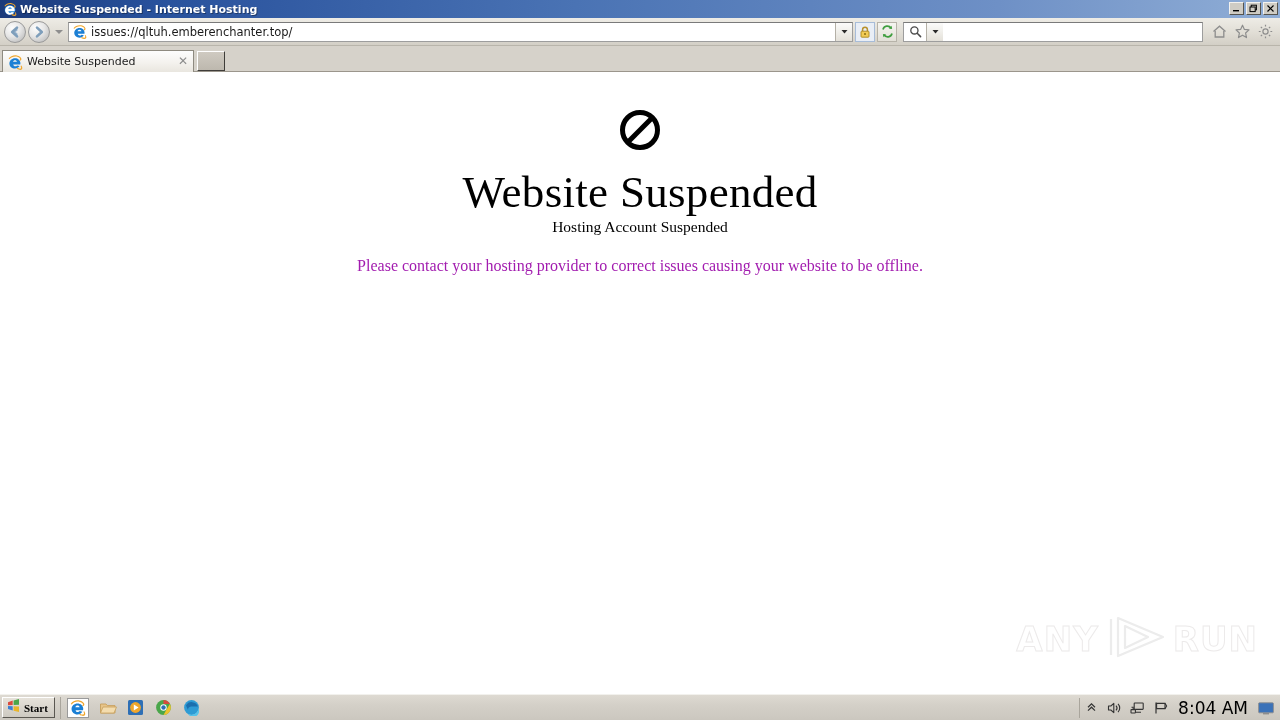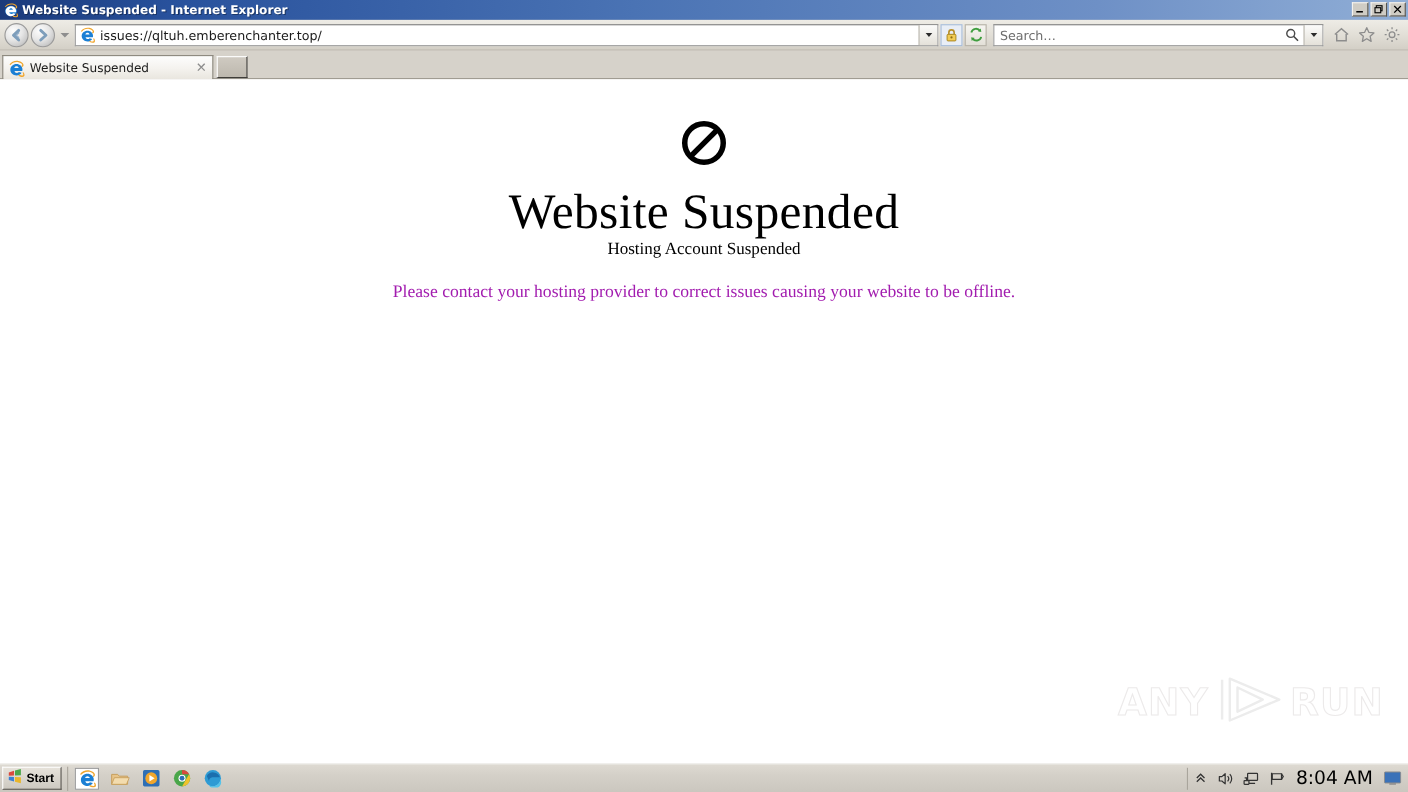--- a/index.html
+++ b/index.html
@@ -332,21 +332,21 @@
     border-right-color: #5a5751;
     border-bottom-color: #5a5751;
     box-sizing: border-box;
     margin-right: 5px;
     flex: none;
   }
   .start-label {
     font-size: 11px;
     font-weight: bold;
     color: #000000;
-    font-family: Liberation Sans, sans-serif;
+    font-family: Liberation Serif, serif;
   }
   .qlaunch {
     display: flex;
     align-items: center;
     gap: 10px;
     padding-left: 6px;
     border-left: 1px solid #a9a59c;
     height: 22px;
     flex: none;
   }
@@ -390,21 +390,21 @@
   <div class="titlebar">
     <span class="ie-mini">
       <svg viewBox="0 0 16 16" width="14" height="14">
         <ellipse cx="8" cy="9" rx="6.2" ry="5.4" fill="#1b7fd4"></ellipse>
         <path d="M2.4 9.6c0-3 2.6-5.2 5.6-5.2s5.6 2.2 5.6 5.2c0 .6-.1 1.1-.3 1.6H6.6c.2 1 1 1.7 2 1.7.7 0 1.3-.3 1.7-.9l2.4.6c-.8 1.5-2.3 2.4-4.1 2.4-2.9 0-5.2-2-5.2-4.8 0-.2 0-.4.2-.6z" fill="#fff" opacity="0.0"></path>
         <path d="M8 4.2c-3.1 0-5.6 2.3-5.6 5.2S4.9 14.6 8 14.6c2 0 3.7-1 4.6-2.5l-2.5-.7c-.4.6-1 .9-1.8.9-1.1 0-1.9-.7-2.1-1.8h7c.1-.4.2-.9.2-1.3 0-2.9-2.4-5-5.4-5zm0 2c1 0 1.8.6 2 1.6H6c.2-1 1-1.6 2-1.6z" fill="#ffffff"></path>
         <path d="M1.6 4.6C3.2 2.2 6.6.8 9.8 1.4c2.6.5 4.3 2 4.6 3.4.2 1-.5 1.9-1.6 2.1l-.3-1.1c.5-.1.8-.4.7-.9-.2-1-1.6-2-3.6-2.4C6.8 2 4 3.2 2.6 5.1z" fill="#f0a62c"></path>
         <path d="M14.4 11.6c1.1 1.7 1.2 3.2.3 3.9-1 .8-3 .4-5-.7l.6-1c1.5.8 2.9 1.1 3.5.6.5-.4.4-1.3-.3-2.4z" fill="#f0a62c"></path>
       </svg>
     </span>
-    <span class="title-text">Website Suspended - Internet Explorer</span>
+    <span class="title-text">Website Suspended - Internet Hosting</span>
     <div class="win-buttons">
       <div class="win-btn">
         <svg width="9" height="9" viewBox="0 0 9 9">
             <rect x="1" y="6" width="6" height="1.4" fill="#000"></rect>
           </svg>
       </div>
       <div class="win-btn">
         <svg width="9" height="9" viewBox="0 0 9 9">
           <rect x="2.2" y="1.2" width="5.2" height="4.6" fill="none" stroke="#000" stroke-width="1"></rect>
           <rect x="1" y="3" width="5.2" height="4.6" fill="#cfccc4" stroke="#000" stroke-width="1"></rect>
@@ -462,21 +462,20 @@
     <div class="tool-sq refresh">
       <svg width="15" height="15" viewBox="0 0 15 15">
         <path d="M3 5.5 A4.4 4.4 0 0 1 11 4.2" fill="none" stroke="#3f9e3f" stroke-width="1.7"></path>
         <path d="M11.6 1.8 L12.1 5.1 L8.9 4.4 Z" fill="#3f9e3f"></path>
         <path d="M12 9.5 A4.4 4.4 0 0 1 4 10.8" fill="none" stroke="#3f9e3f" stroke-width="1.7"></path>
         <path d="M3.4 13.2 L2.9 9.9 L6.1 10.6 Z" fill="#3f9e3f"></path>
       </svg>
     </div>
 
     <div class="searchwrap">
-      <span class="search-ph">Search…</span>
       <span class="search-go">
         <svg width="13" height="13" viewBox="0 0 13 13">
           <circle cx="5.4" cy="5.4" r="3.6" fill="none" stroke="#4a4a4a" stroke-width="1.3"></circle>
           <path d="M8.2 8.2 L11.6 11.6" stroke="#4a4a4a" stroke-width="1.5" stroke-linecap="round"></path>
         </svg>
       </span>
       <span class="search-drop">
         <svg width="9" height="9" viewBox="0 0 9 9">
             <path d="M1.5 3 L7.5 3 L4.5 6.6 Z" fill="#2b2b2b"></path>
           </svg>

